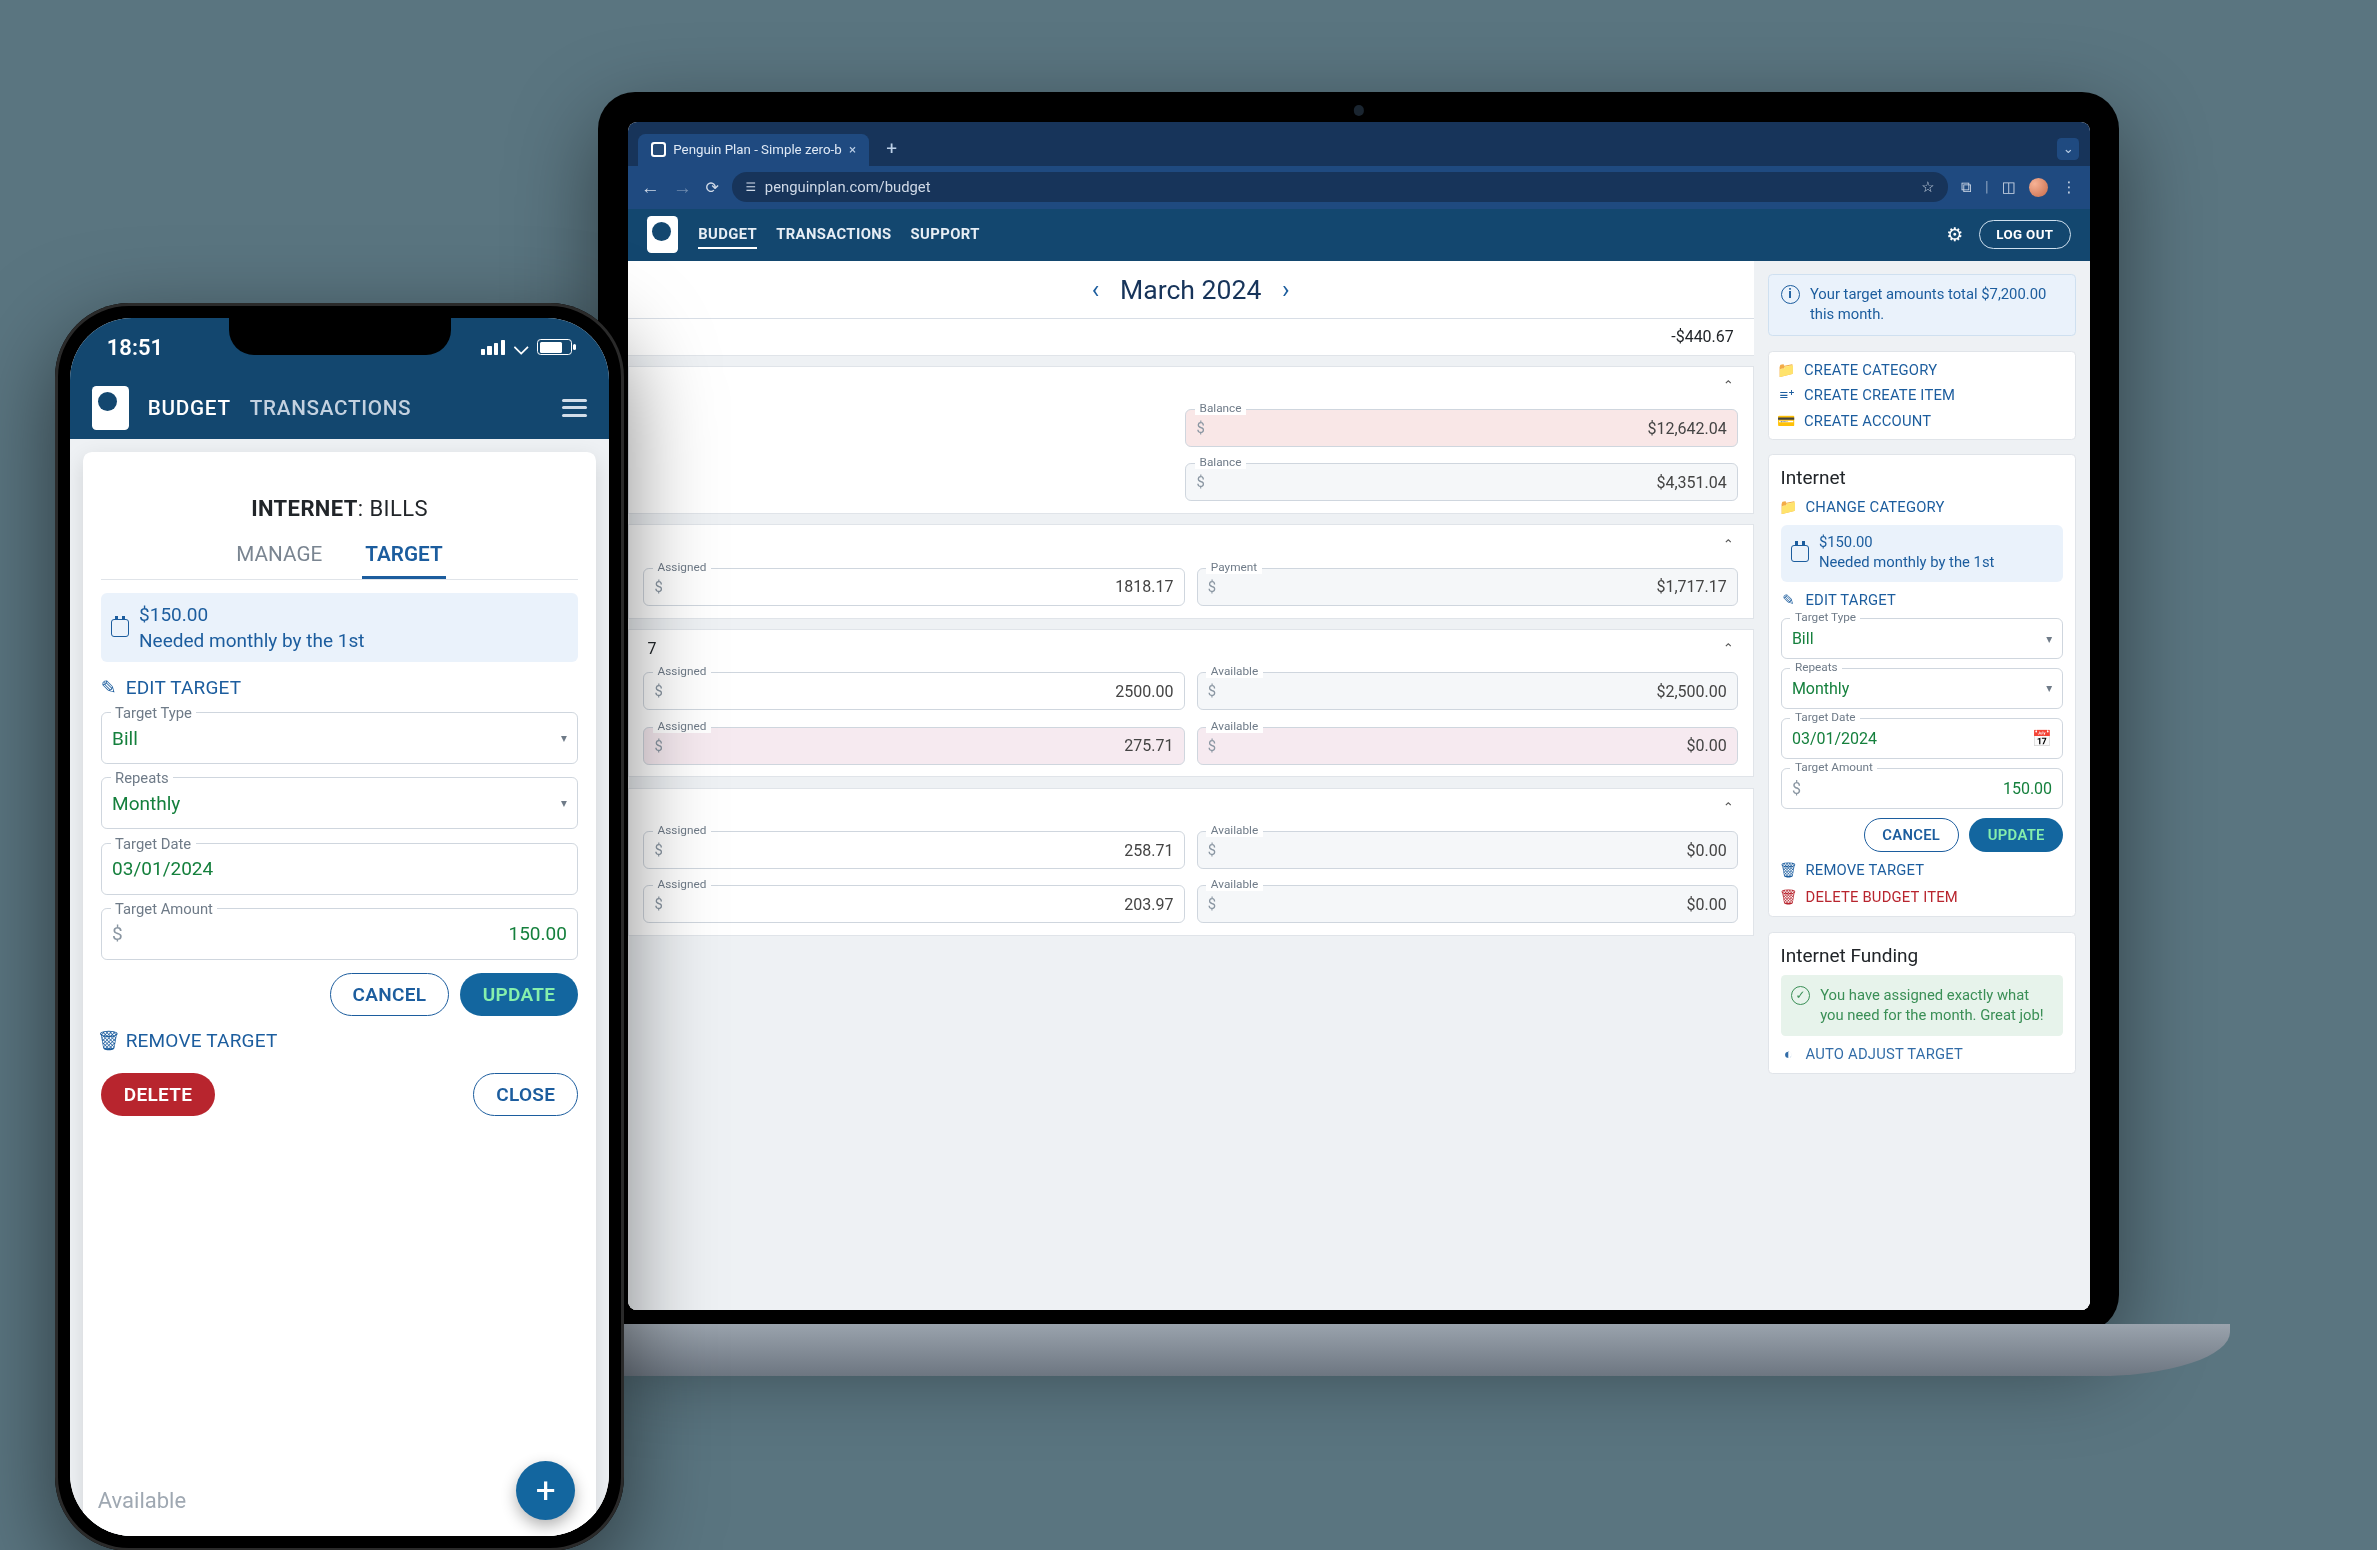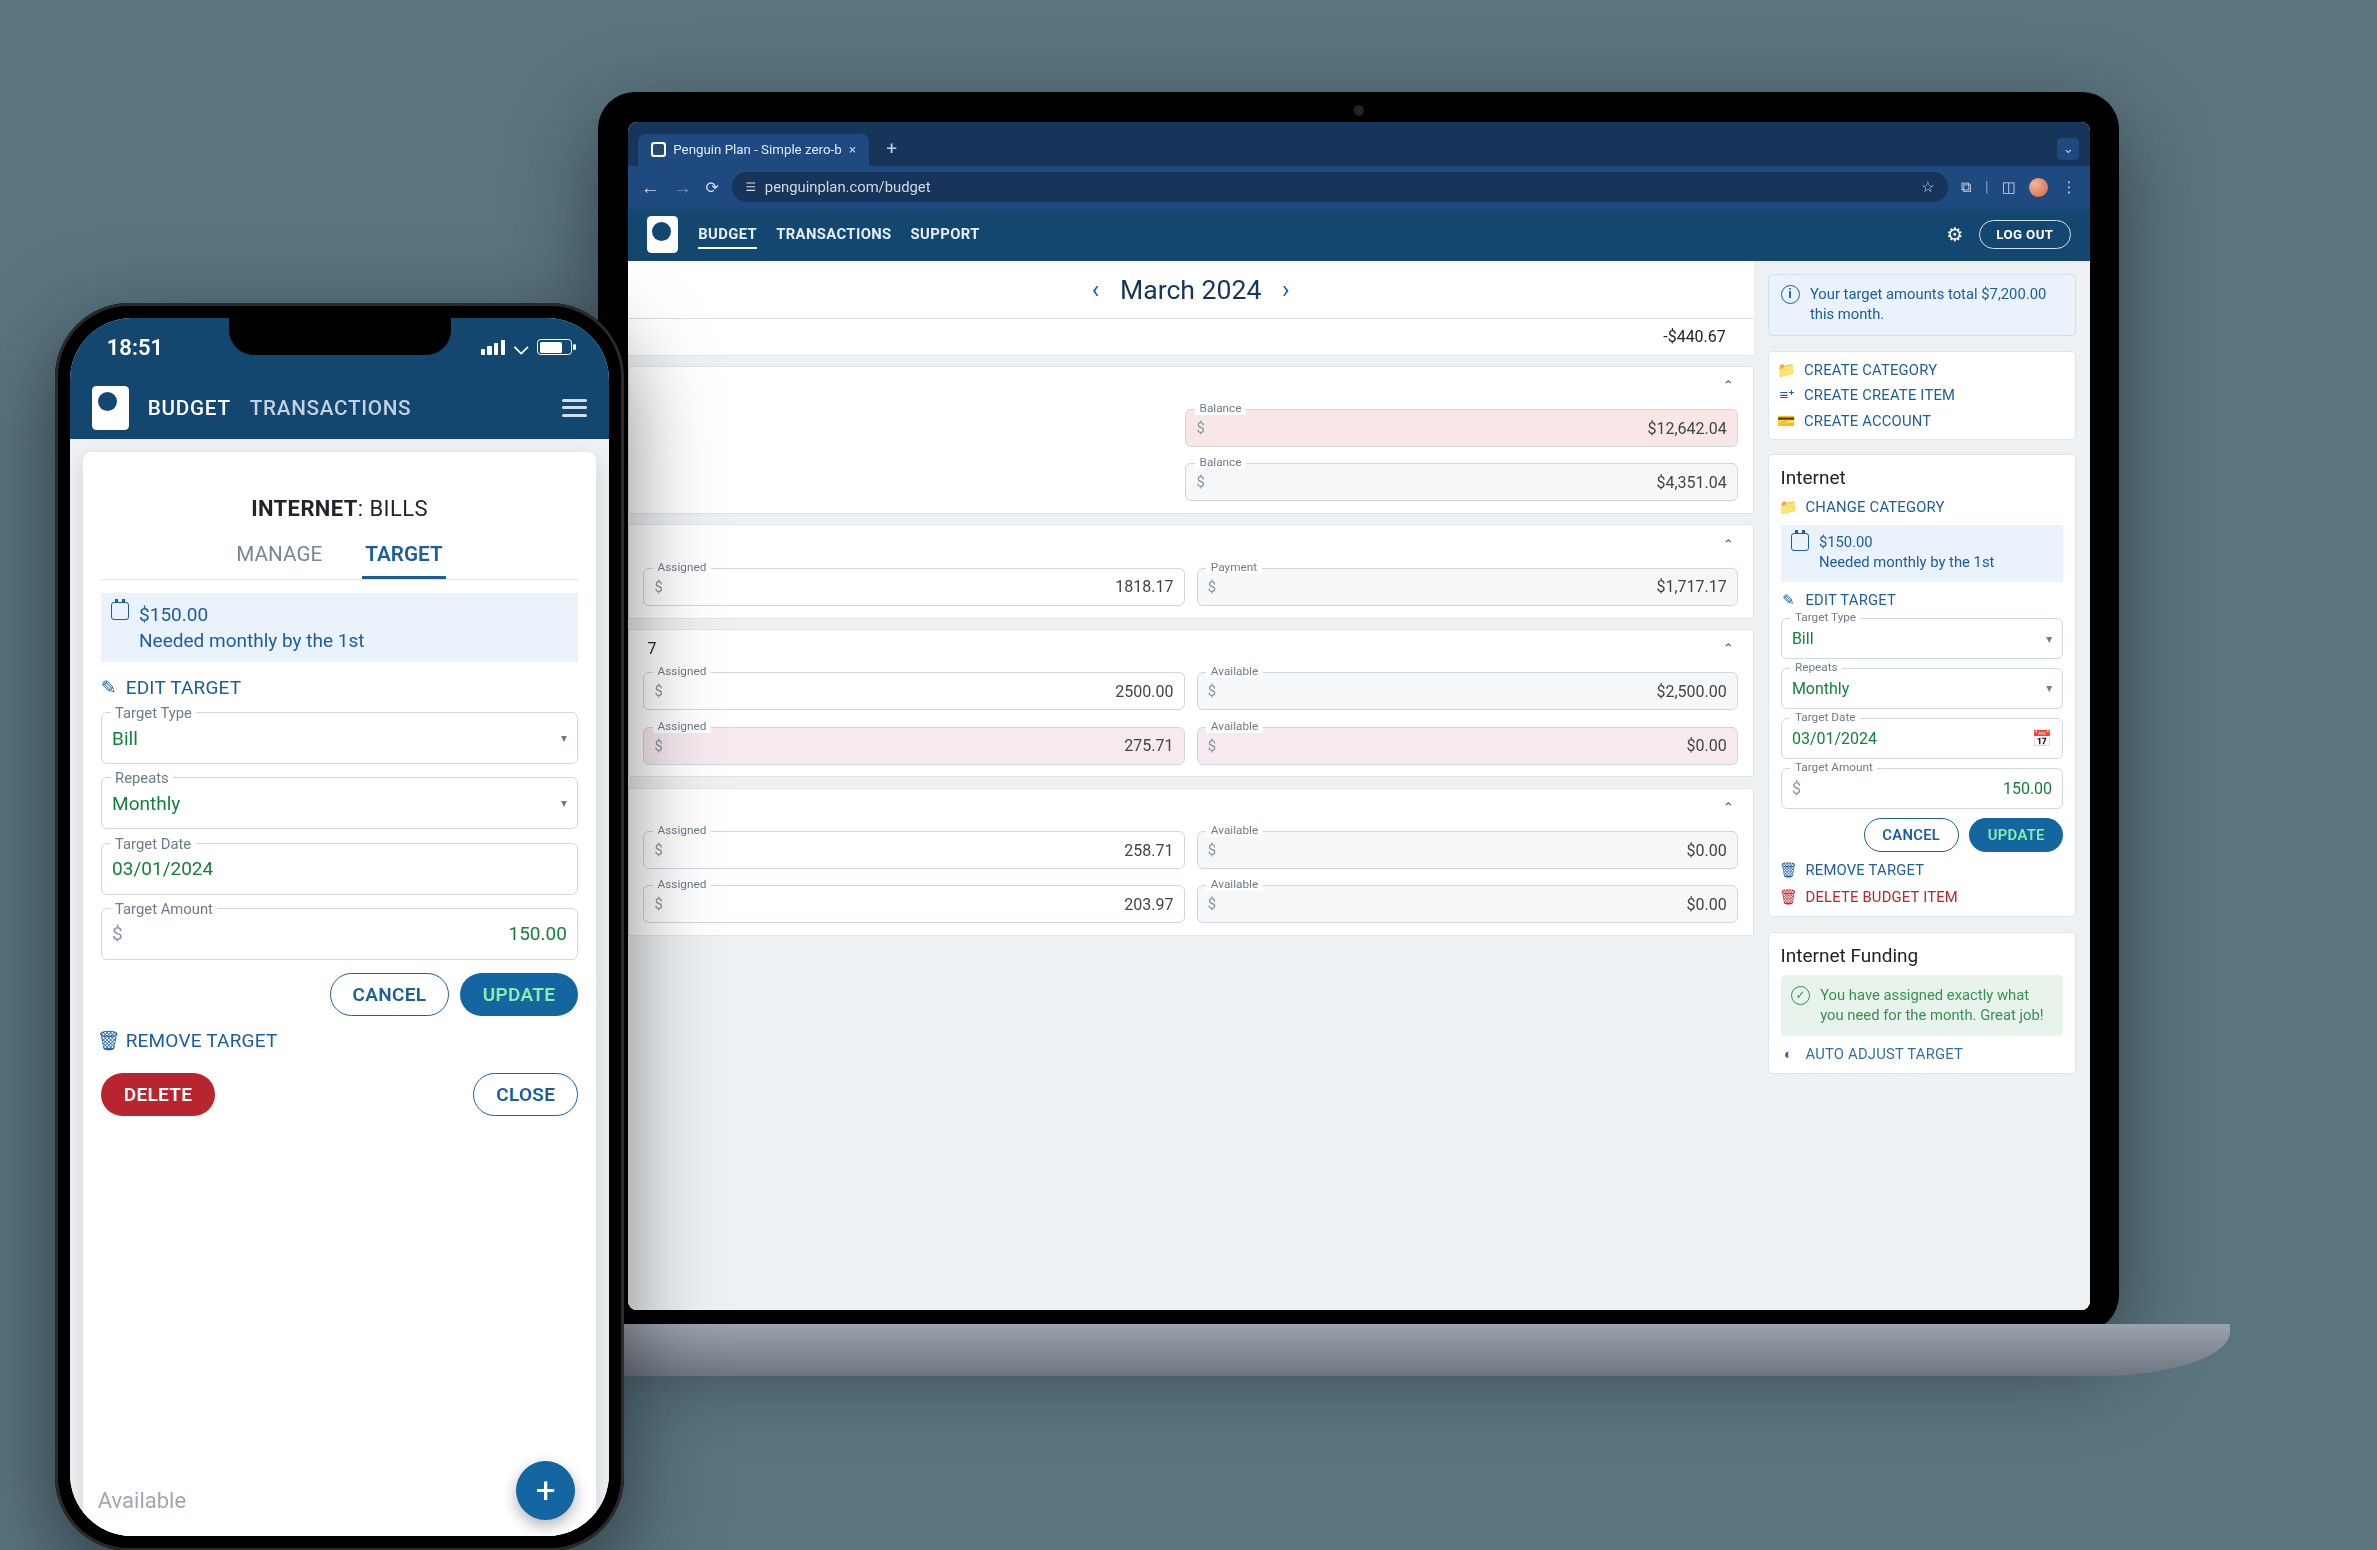--- a/index.html
+++ b/index.html
@@ -83,21 +83,21 @@
   
   .app-body { flex:1; display:flex; background:#eef1f4; overflow:hidden; }
   .main-col { flex:1; display:flex; flex-direction:column; overflow:hidden; padding-right:0.7px;}
   .side-col { width:335px; padding:13.3px; display:flex; flex-direction:column; gap:14.8px; overflow:hidden;}
 
   .month-bar {
     background:#fff; height:58px; display:flex; align-items:center; justify-content:center; gap:20.7px;
     font-size:26.6px; color:#17345a; border-bottom:0.7px solid #d8dee6;
   }
   .month-arrow { color:#1c5d9e; font-size:25px; }
-  .balance-bar { background:#fff; height:37px; display:flex; align-items:center; justify-content:flex-end; padding:0 28px; font-size:16px; color:#212529; border-bottom:0.7px solid #e0e4e9;}
+  .balance-bar { background:#fff; height:37px; display:flex; align-items:center; justify-content:flex-end; padding:0 20px; font-size:16px; color:#212529; border-bottom:0.7px solid #e0e4e9;}
 
   .cat-block { background:#fff; margin:10.3px 0 0 0; border:0.7px solid #e0e4e9; }
   .cat-head { height:38px; display:flex; align-items:center; justify-content:flex-end; padding:0 19px; color:#555; }
   .cat-caret { font-size:13.3px; }
   .row2 { display:flex; gap:11.8px; padding:4.4px 14.8px 11.8px 14.8px; }
   .field-box {
     flex:1; border:0.7px solid #cfd6de; border-radius:5.9px;
     background:#f5f7f9; position:relative; height:38px;
     display:flex; align-items:center; padding:0 10.3px;
   }
@@ -117,21 +117,21 @@
   .info-box .icn { width:19px; height:19px; border:1.5px solid #1c5d9e; border-radius:50%; color:#1c5d9e; text-align:center; line-height:16px; font-size:13.3px; font-weight:700; flex-shrink:0;}
   .info-box .txt { color:#1c5d9e; font-size:14.8px; line-height:1.35; }
 
   .side-actions { background:#fff; border:0.7px solid #e0e4e9; border-radius:4.4px; padding:8.9px 10.3px; display:flex; flex-direction:column; gap:7.4px;}
   .link-row { display:flex; gap:8.9px; align-items:center; color:#1c5d9e; font-size:14.8px; letter-spacing:0.2px; }
   .link-row.red { color:#b8252e; }
   .link-row .icn { width:16px; display:flex; justify-content:center; }
 
   .panel { background:#fff; border:0.7px solid #e0e4e9; border-radius:4.4px; padding:10.3px 11.8px; display:flex; flex-direction:column; gap:8.9px;}
   .panel h3 { font-size:19px; font-weight:400; color:#212529;}
-  .target-card { background:#eaf2fb; border-radius:0; padding:8.9px 10.3px; display:flex; gap:10.3px; align-items:flex-start;}
+  .target-card { background:#eaf2fb; border-radius:6px; padding:8.9px 10.3px; display:flex; gap:10.3px; align-items:center;}
   .target-card .cal { width:17.7px; height:17.7px; border:1.5px solid #1c5d9e; border-radius:3px; position:relative; flex-shrink:0;}
   .target-card .cal::before { content:""; position:absolute; top:-4.4px; left:3px; width:3px; height:4.4px; background:#1c5d9e;}
   .target-card .cal::after { content:""; position:absolute; top:-4.4px; right:3px; width:3px; height:4.4px; background:#1c5d9e;}
   .target-card .tt { color:#1c5d9e; font-size:14.8px; line-height:1.35;}
 
   .form-field { position:relative; border:0.7px solid #cfd6de; border-radius:5.9px; height:41px; display:flex; align-items:center; padding:0 10.3px; }
   .form-field .flbl { position:absolute; top:-8.9px; left:8.9px; background:#fff; padding:0 4.4px; font-size:11.8px; color:#6f7b88;}
   .form-field .fval { font-size:16px; color:#15803d; flex:1; }
   .form-field .caret { color:#6f7b88; font-size:11.8px;}
   .form-field .calicn { color:#555; font-size:16px;}

